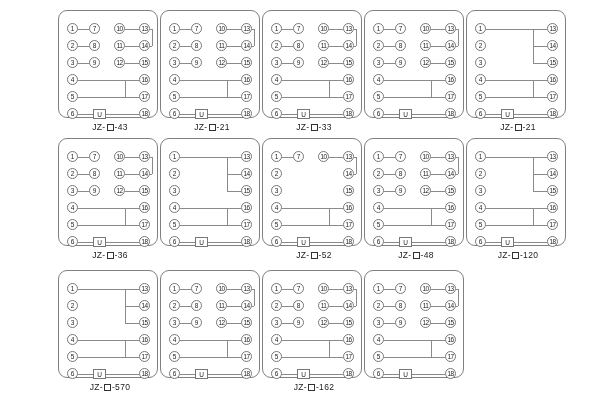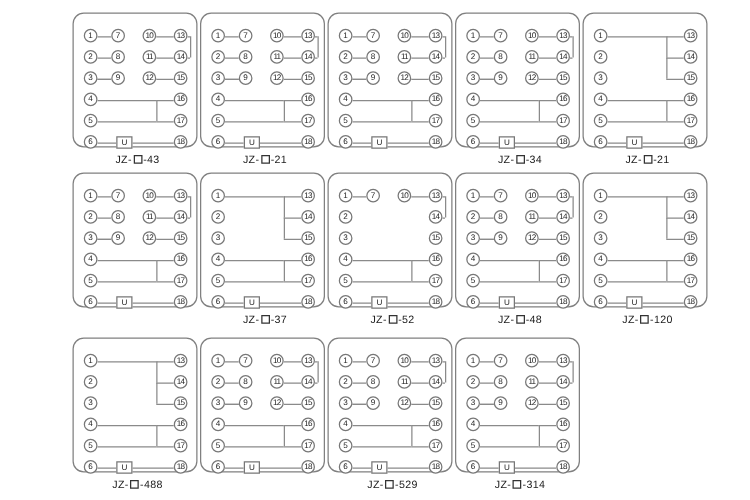--- a/index.html
+++ b/index.html
@@ -197,20 +197,21 @@
         <div class="wire v" style="left: 66px; top: 68.5px; height: 17px;"></div>
         <div class="wire h" style="left: 19px; top: 68.5px; width: 47px;"></div>
         <div class="wire h" style="left: 19px; top: 85.5px; width: 47px;"></div>
         <div class="wire h" style="left: 66px; top: 68.5px; width: 14px;"></div>
         <div class="wire h" style="left: 66px; top: 85.5px; width: 14px;"></div>
         <div class="wire h" style="left: 19px; top: 102.5px; width: 15px;"></div>
         <div class="ubox" style="left: 34px; top: 97.5px; width: 13px; height: 10px;">U</div>
         <div class="wire h" style="left: 47px; top: 102.5px; width: 33px;"></div>
         <div class="wire h" style="left: 19px; top: 51.5px; width: 11px;"></div>
       </div>
+      <div class="caption"><span>JZ-</span><span class="box"></span><span>-33</span></div>
     </div>
     <div class="cell" style="left: 364px; top: 10px;">
       <div class="panel">
         <div class="term" style="left: 8px; top: 12px;">1</div>
         <div class="term" style="left: 8px; top: 29px;">2</div>
         <div class="term" style="left: 8px; top: 46px;">3</div>
         <div class="term" style="left: 8px; top: 63px;">4</div>
         <div class="term" style="left: 8px; top: 80px;">5</div>
         <div class="term" style="left: 8px; top: 97px;">6</div>
         <div class="term w2" style="left: 80px; top: 12px;">13</div>
@@ -237,21 +238,20 @@
         <div class="wire v" style="left: 66px; top: 68.5px; height: 17px;"></div>
         <div class="wire h" style="left: 19px; top: 68.5px; width: 47px;"></div>
         <div class="wire h" style="left: 19px; top: 85.5px; width: 47px;"></div>
         <div class="wire h" style="left: 66px; top: 68.5px; width: 14px;"></div>
         <div class="wire h" style="left: 66px; top: 85.5px; width: 14px;"></div>
         <div class="wire h" style="left: 19px; top: 102.5px; width: 15px;"></div>
         <div class="ubox" style="left: 34px; top: 97.5px; width: 13px; height: 10px;">U</div>
         <div class="wire h" style="left: 47px; top: 102.5px; width: 33px;"></div>
         <div class="wire h" style="left: 19px; top: 51.5px; width: 11px;"></div>
       </div>
-      <div class="caption"><span>JZ-</span><span class="box"></span><span>-34</span></div>
     </div>
     <div class="cell" style="left: 466px; top: 10px;">
       <div class="panel">
         <div class="term" style="left: 8px; top: 12px;">1</div>
         <div class="term" style="left: 8px; top: 29px;">2</div>
         <div class="term" style="left: 8px; top: 46px;">3</div>
         <div class="term" style="left: 8px; top: 63px;">4</div>
         <div class="term" style="left: 8px; top: 80px;">5</div>
         <div class="term" style="left: 8px; top: 97px;">6</div>
         <div class="term w2" style="left: 80px; top: 12px;">13</div>
@@ -309,20 +309,21 @@
         <div class="wire v" style="left: 66px; top: 68.5px; height: 17px;"></div>
         <div class="wire h" style="left: 19px; top: 68.5px; width: 47px;"></div>
         <div class="wire h" style="left: 19px; top: 85.5px; width: 47px;"></div>
         <div class="wire h" style="left: 66px; top: 68.5px; width: 14px;"></div>
         <div class="wire h" style="left: 66px; top: 85.5px; width: 14px;"></div>
         <div class="wire h" style="left: 19px; top: 102.5px; width: 15px;"></div>
         <div class="ubox" style="left: 34px; top: 97.5px; width: 13px; height: 10px;">U</div>
         <div class="wire h" style="left: 47px; top: 102.5px; width: 33px;"></div>
         <div class="wire h" style="left: 19px; top: 51.5px; width: 11px;"></div>
       </div>
+      <div class="caption"><span>JZ-</span><span class="box"></span><span>-36</span></div>
     </div>
     <div class="cell" style="left: 160px; top: 138px;">
       <div class="panel">
         <div class="term" style="left: 8px; top: 12px;">1</div>
         <div class="term" style="left: 8px; top: 29px;">2</div>
         <div class="term" style="left: 8px; top: 46px;">3</div>
         <div class="term" style="left: 8px; top: 63px;">4</div>
         <div class="term" style="left: 8px; top: 80px;">5</div>
         <div class="term" style="left: 8px; top: 97px;">6</div>
         <div class="term w2" style="left: 80px; top: 12px;">13</div>
@@ -339,21 +340,20 @@
         <div class="wire h" style="left: 66px; top: 51.5px; width: 14px;"></div>
         <div class="wire v" style="left: 66px; top: 68.5px; height: 17px;"></div>
         <div class="wire h" style="left: 19px; top: 68.5px; width: 47px;"></div>
         <div class="wire h" style="left: 19px; top: 85.5px; width: 47px;"></div>
         <div class="wire h" style="left: 66px; top: 68.5px; width: 14px;"></div>
         <div class="wire h" style="left: 66px; top: 85.5px; width: 14px;"></div>
         <div class="wire h" style="left: 19px; top: 102.5px; width: 15px;"></div>
         <div class="ubox" style="left: 34px; top: 97.5px; width: 13px; height: 10px;">U</div>
         <div class="wire h" style="left: 47px; top: 102.5px; width: 33px;"></div>
       </div>
-      <div class="caption"><span>JZ-</span><span class="box"></span><span>-37</span></div>
     </div>
     <div class="cell" style="left: 262px; top: 138px;">
       <div class="panel">
         <div class="term" style="left: 8px; top: 12px;">1</div>
         <div class="term" style="left: 8px; top: 29px;">2</div>
         <div class="term" style="left: 8px; top: 46px;">3</div>
         <div class="term" style="left: 8px; top: 63px;">4</div>
         <div class="term" style="left: 8px; top: 80px;">5</div>
         <div class="term" style="left: 8px; top: 97px;">6</div>
         <div class="term w2" style="left: 80px; top: 12px;">13</div>
@@ -474,21 +474,21 @@
         <div class="wire h" style="left: 66px; top: 51.5px; width: 14px;"></div>
         <div class="wire v" style="left: 66px; top: 68.5px; height: 17px;"></div>
         <div class="wire h" style="left: 19px; top: 68.5px; width: 47px;"></div>
         <div class="wire h" style="left: 19px; top: 85.5px; width: 47px;"></div>
         <div class="wire h" style="left: 66px; top: 68.5px; width: 14px;"></div>
         <div class="wire h" style="left: 66px; top: 85.5px; width: 14px;"></div>
         <div class="wire h" style="left: 19px; top: 102.5px; width: 15px;"></div>
         <div class="ubox" style="left: 34px; top: 97.5px; width: 13px; height: 10px;">U</div>
         <div class="wire h" style="left: 47px; top: 102.5px; width: 33px;"></div>
       </div>
-      <div class="caption"><span>JZ-</span><span class="box"></span><span>-488</span></div>
+      <div class="caption"><span>JZ-</span><span class="box"></span><span>-570</span></div>
     </div>
     <div class="cell" style="left: 160px; top: 270px;">
       <div class="panel">
         <div class="term" style="left: 8px; top: 12px;">1</div>
         <div class="term" style="left: 8px; top: 29px;">2</div>
         <div class="term" style="left: 8px; top: 46px;">3</div>
         <div class="term" style="left: 8px; top: 63px;">4</div>
         <div class="term" style="left: 8px; top: 80px;">5</div>
         <div class="term" style="left: 8px; top: 97px;">6</div>
         <div class="term w2" style="left: 80px; top: 12px;">13</div>
@@ -555,21 +555,21 @@
         <div class="wire v" style="left: 66px; top: 68.5px; height: 17px;"></div>
         <div class="wire h" style="left: 19px; top: 68.5px; width: 47px;"></div>
         <div class="wire h" style="left: 19px; top: 85.5px; width: 47px;"></div>
         <div class="wire h" style="left: 66px; top: 68.5px; width: 14px;"></div>
         <div class="wire h" style="left: 66px; top: 85.5px; width: 14px;"></div>
         <div class="wire h" style="left: 19px; top: 102.5px; width: 15px;"></div>
         <div class="ubox" style="left: 34px; top: 97.5px; width: 13px; height: 10px;">U</div>
         <div class="wire h" style="left: 47px; top: 102.5px; width: 33px;"></div>
         <div class="wire h" style="left: 19px; top: 51.5px; width: 11px;"></div>
       </div>
-      <div class="caption"><span>JZ-</span><span class="box"></span><span>-529</span></div>
+      <div class="caption"><span>JZ-</span><span class="box"></span><span>-162</span></div>
     </div>
     <div class="cell" style="left: 364px; top: 270px;">
       <div class="panel">
         <div class="term" style="left: 8px; top: 12px;">1</div>
         <div class="term" style="left: 8px; top: 29px;">2</div>
         <div class="term" style="left: 8px; top: 46px;">3</div>
         <div class="term" style="left: 8px; top: 63px;">4</div>
         <div class="term" style="left: 8px; top: 80px;">5</div>
         <div class="term" style="left: 8px; top: 97px;">6</div>
         <div class="term w2" style="left: 80px; top: 12px;">13</div>
@@ -596,15 +596,14 @@
         <div class="wire v" style="left: 66px; top: 68.5px; height: 17px;"></div>
         <div class="wire h" style="left: 19px; top: 68.5px; width: 47px;"></div>
         <div class="wire h" style="left: 19px; top: 85.5px; width: 47px;"></div>
         <div class="wire h" style="left: 66px; top: 68.5px; width: 14px;"></div>
         <div class="wire h" style="left: 66px; top: 85.5px; width: 14px;"></div>
         <div class="wire h" style="left: 19px; top: 102.5px; width: 15px;"></div>
         <div class="ubox" style="left: 34px; top: 97.5px; width: 13px; height: 10px;">U</div>
         <div class="wire h" style="left: 47px; top: 102.5px; width: 33px;"></div>
         <div class="wire h" style="left: 19px; top: 51.5px; width: 11px;"></div>
       </div>
-      <div class="caption"><span>JZ-</span><span class="box"></span><span>-314</span></div>
     </div>
   </div>
 
 </body></html>

